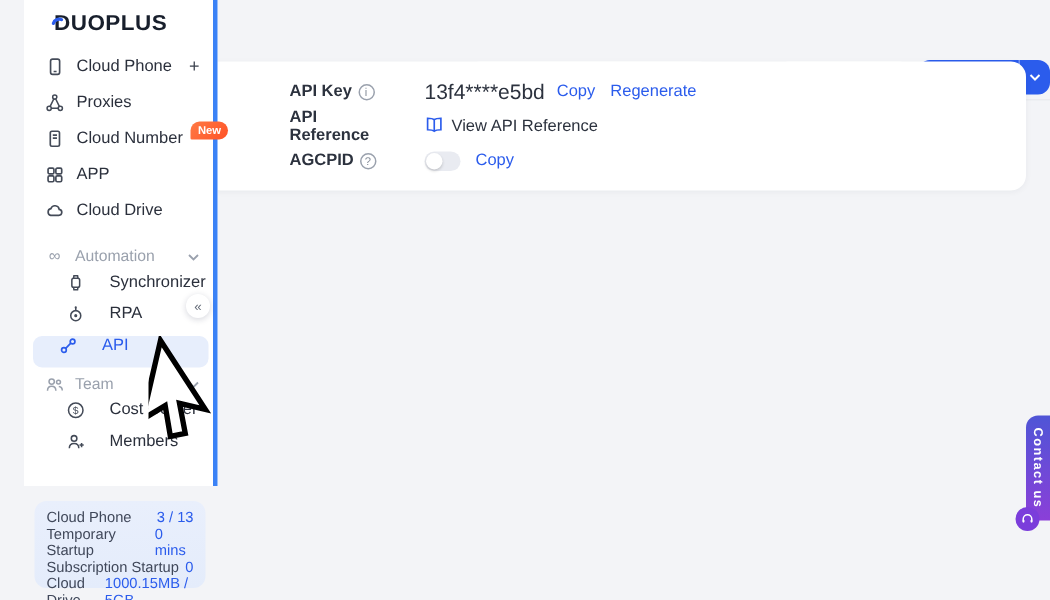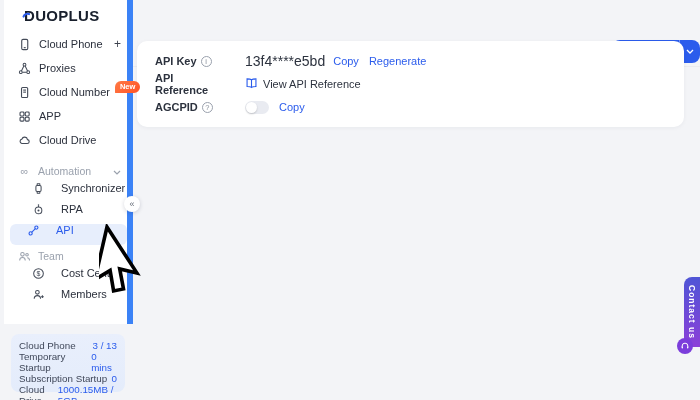--- a/index.html
+++ b/index.html
@@ -1,21 +1,21 @@
 <!DOCTYPE html>
 <html><head>
 <meta charset="utf-8">
 <style>
   * { margin:0; padding:0; box-sizing:border-box; }
   html,body { width:700px; height:400px; overflow:hidden; }
   body { font-family:"Liberation Sans", sans-serif; }
   .app { position:relative; width:700px; height:400px; background:#f3f4f7; overflow:hidden; }
 
   
-  .sidebar { position:absolute; left:4px; top:0; width:129px; height:324px; background:#ffffff; border-right:6px solid #3b82f6; z-index:2; }
+  .sidebar { position:absolute; left:16px; top:0; width:129px; height:324px; background:#ffffff; border-right:3px solid #3b82f6; z-index:2; }
   .logo { position:absolute; left:20px; top:7px; font-size:15px; font-weight:800; letter-spacing:.3px; color:#181f2c; transform:scaleY(.96); }
   .logo .d-accent { position:absolute; left:-2px; top:0px; }
   .nav { position:absolute; left:0; top:32px; width:129px; }
   .nav-item { display:flex; align-items:center; gap:8px; height:24px; padding:0 12px 0 14px; font-size:11px; color:#2b303c; cursor:pointer; }
   .nav-item .ic { width:13px; height:13px; flex:0 0 13px; color:#444b58; display:flex; align-items:center; justify-content:center; }
   .nav-item .lbl { white-space:nowrap; }
   .nav-item .trail { margin-left:auto; color:#3c424e; font-size:12px; }
   .nav-gap { height:8px; }
   .nav-section { display:flex; align-items:center; gap:7px; height:22px; padding:0 12px 0 14px; font-size:10.5px; color:#9aa1ad; }
   .nav-section .ic { width:13px; height:13px; color:#9aa1ad; font-size:11px; display:flex; align-items:center; justify-content:center; }
@@ -48,21 +48,21 @@
   .help-btn { position:absolute; left:361px; top:7px; width:15px; height:15px; border-radius:50%; border:1.3px solid #3c424e; color:#3c424e; font-size:9px; font-weight:700; display:flex; align-items:center; justify-content:center; cursor:pointer; background:transparent; }
   .lang-select { position:absolute; left:390px; top:5px; width:87px; height:21px; background:#fff; border-radius:6px; display:flex; align-items:center; justify-content:flex-end; padding-right:8px; cursor:pointer; color:#7a8090; }
   .buy-btn { position:absolute; left:483px; top:4px; width:88px; height:23px; background:#2b5cec; border-radius:8px; display:flex; align-items:center; color:#fff; cursor:pointer; }
   .buy-main { flex:1; display:flex; align-items:center; justify-content:center; gap:4px; font-size:10.5px; font-weight:700; }
   .buy-plus { font-size:12px; font-weight:400; }
   .buy-split { width:21px; height:100%; border-left:1px solid rgba(255,255,255,.35); display:flex; align-items:center; justify-content:center; color:#fff; }
 
   
   .card { position:absolute; left:137px; top:41px; width:547px; height:86px; background:#fff; border-radius:10px; box-shadow:0 1px 4px rgba(25,35,60,.05); padding:10px 18px; display:flex; flex-direction:column; justify-content:space-between; z-index:1; }
   .row { display:flex; align-items:center; height:20px; }
-  .row .rlabel { width:73px; font-size:11px; font-weight:700; color:#2c323e; display:flex; align-items:center; gap:4px; }
+  .row .rlabel { width:73px; font-size:11px; font-weight:700; color:#2c323e; display:flex; align-items:center; gap:4px;margin-left:38px; }
   .circ-glyph { width:11px; height:11px; border:1px solid #9aa1ad; border-radius:50%; color:#868d99; font-size:7.5px; font-weight:400; display:inline-flex; align-items:center; justify-content:center; flex:0 0 11px; }
   .row .rvalue { font-size:14px; color:#2c323e; margin-left:17px; }
   .link { font-size:11px; color:#2b5cec; cursor:pointer; }
   .row .gap8 { width:8px; } .row .gap10 { width:10px; }
   .ref-wrap { margin-left:17px; display:flex; align-items:center; gap:5px; font-size:11px; color:#2c323e; cursor:pointer; }
   .toggle { position:relative; margin-left:17px; width:24px; height:13px; border-radius:7px; background:#e9ebf1; cursor:pointer; flex:0 0 24px; }
   .toggle .knob { position:absolute; left:1px; top:1px; width:11px; height:11px; border-radius:50%; background:#fff; box-shadow:0 1px 2px rgba(0,0,0,.18); }
 
   
   .contact-tab { position:absolute; left:684px; top:277px; width:16px; height:70px; background:linear-gradient(180deg,#4f55d6,#8b3fd8); border-radius:8px 0 0 8px; display:flex; align-items:center; justify-content:center; cursor:pointer; z-index:4; }

